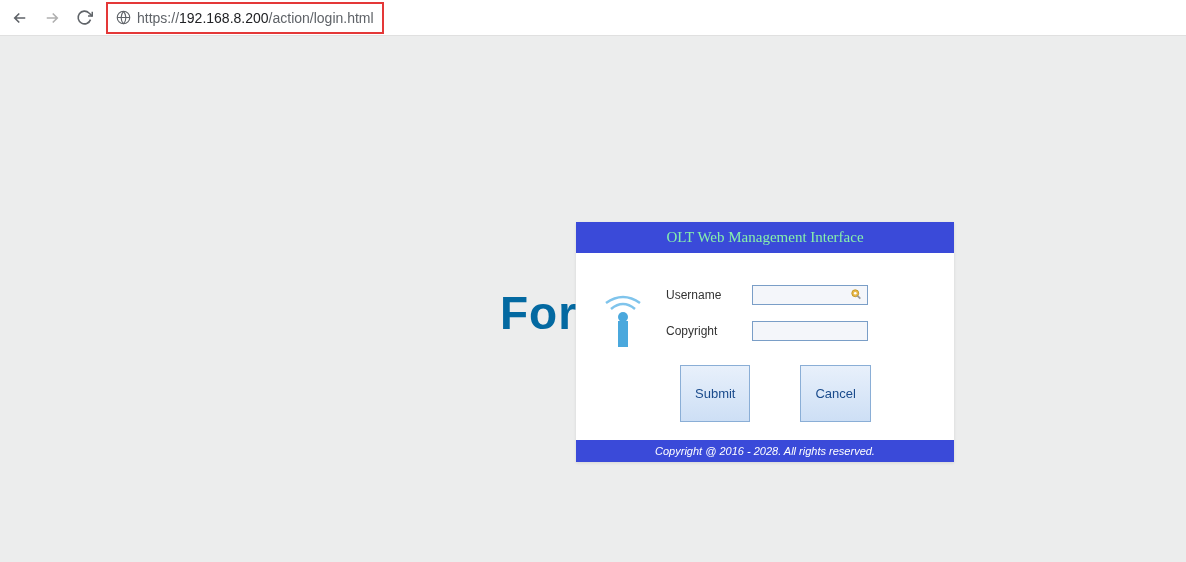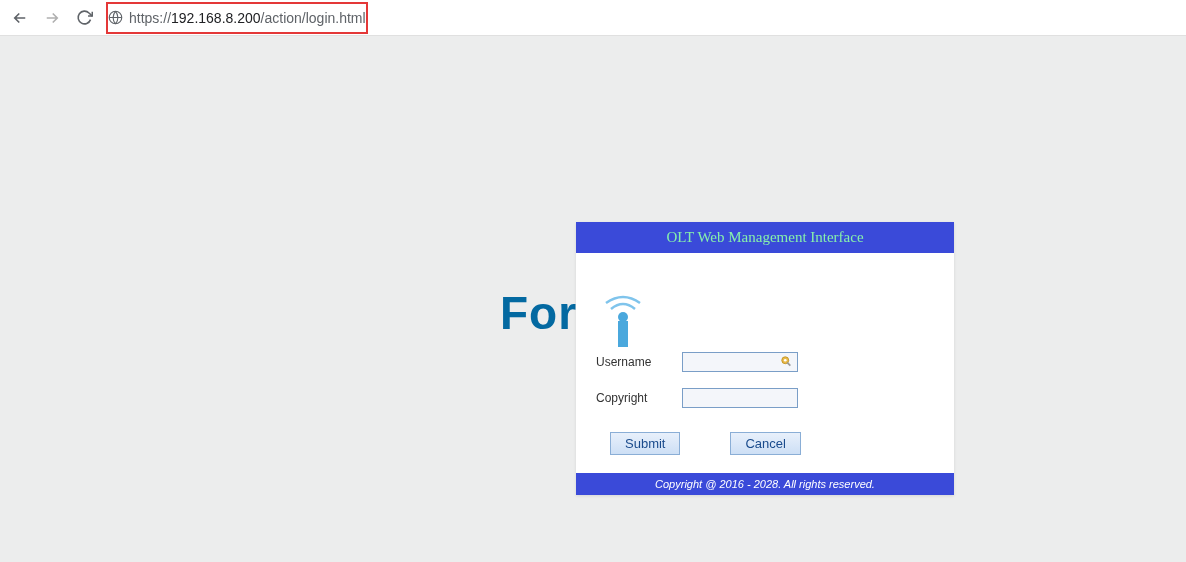--- a/index.html
+++ b/index.html
@@ -27,21 +27,21 @@
       height: 20px;
       color: #5f6368;
       cursor: pointer;
     }
     .nav-icon.disabled { color: #b0b0b0; }
     .url-container {
       display: flex;
       align-items: center;
       border: 2px solid #e43838;
       height: 32px;
-      padding: 0 0;
+      padding: 0 8px;
       gap: 6px;
     }
     .globe-icon {
       color: #5f6368;
       display: flex;
       align-items: center;
     }
     .url-text {
       font-size: 14px;
       color: #5f6368;
@@ -83,23 +83,22 @@
       background: #3a4ad9;
       color: #86efac;
       text-align: center;
       padding: 7px 0;
       font-size: 15px;
       font-family: 'Times New Roman', serif;
     }
     .panel-body {
       padding: 32px 20px 18px 20px;
       display: flex;
-      gap: 3px;
+      gap: 16px;
       position: relative;
-      flex-direction: column;
     }
     .logo-area {
       width: 54px;
       display: flex;
       align-items: flex-start;
       justify-content: center;
       padding-top: 8px;
     }
     .form-area {
       flex: 1;
@@ -136,21 +135,21 @@
       display: flex;
       gap: 50px;
       margin-top: 24px;
       margin-left: 14px;
     }
     .btn {
       background: linear-gradient(#e8f0fb, #cddff5);
       border: 1px solid #8aaed6;
       color: #1a4b8c;
       font-size: 13px;
-      padding: 3px 14px;
+      padding: 20px 14px;
       cursor: pointer;
       font-family: Arial, sans-serif;
     }
     .panel-footer {
       background: #3a4ad9;
       color: #fff;
       text-align: center;
       font-size: 11px;
       padding: 5px 0;
       font-style: italic;

